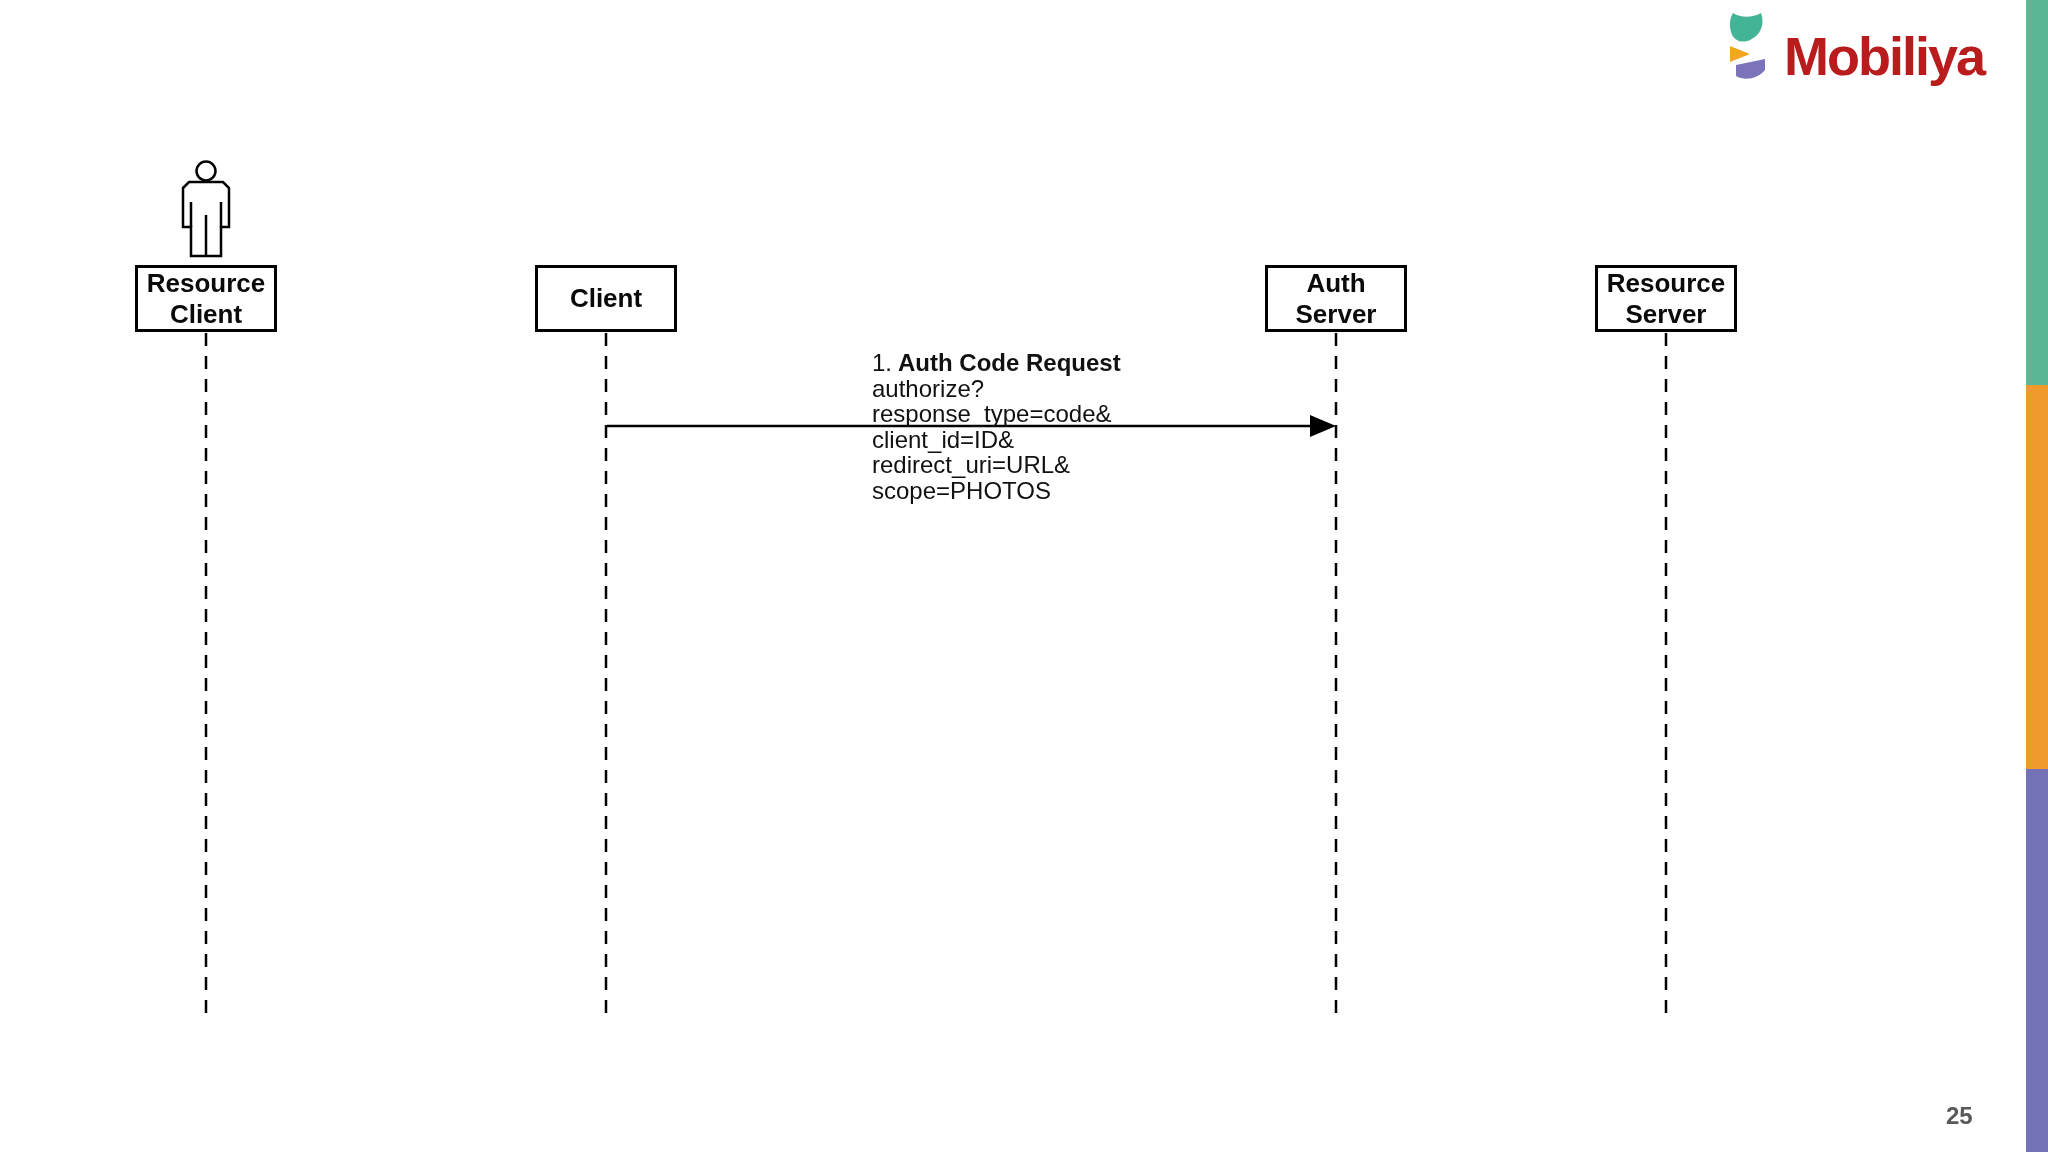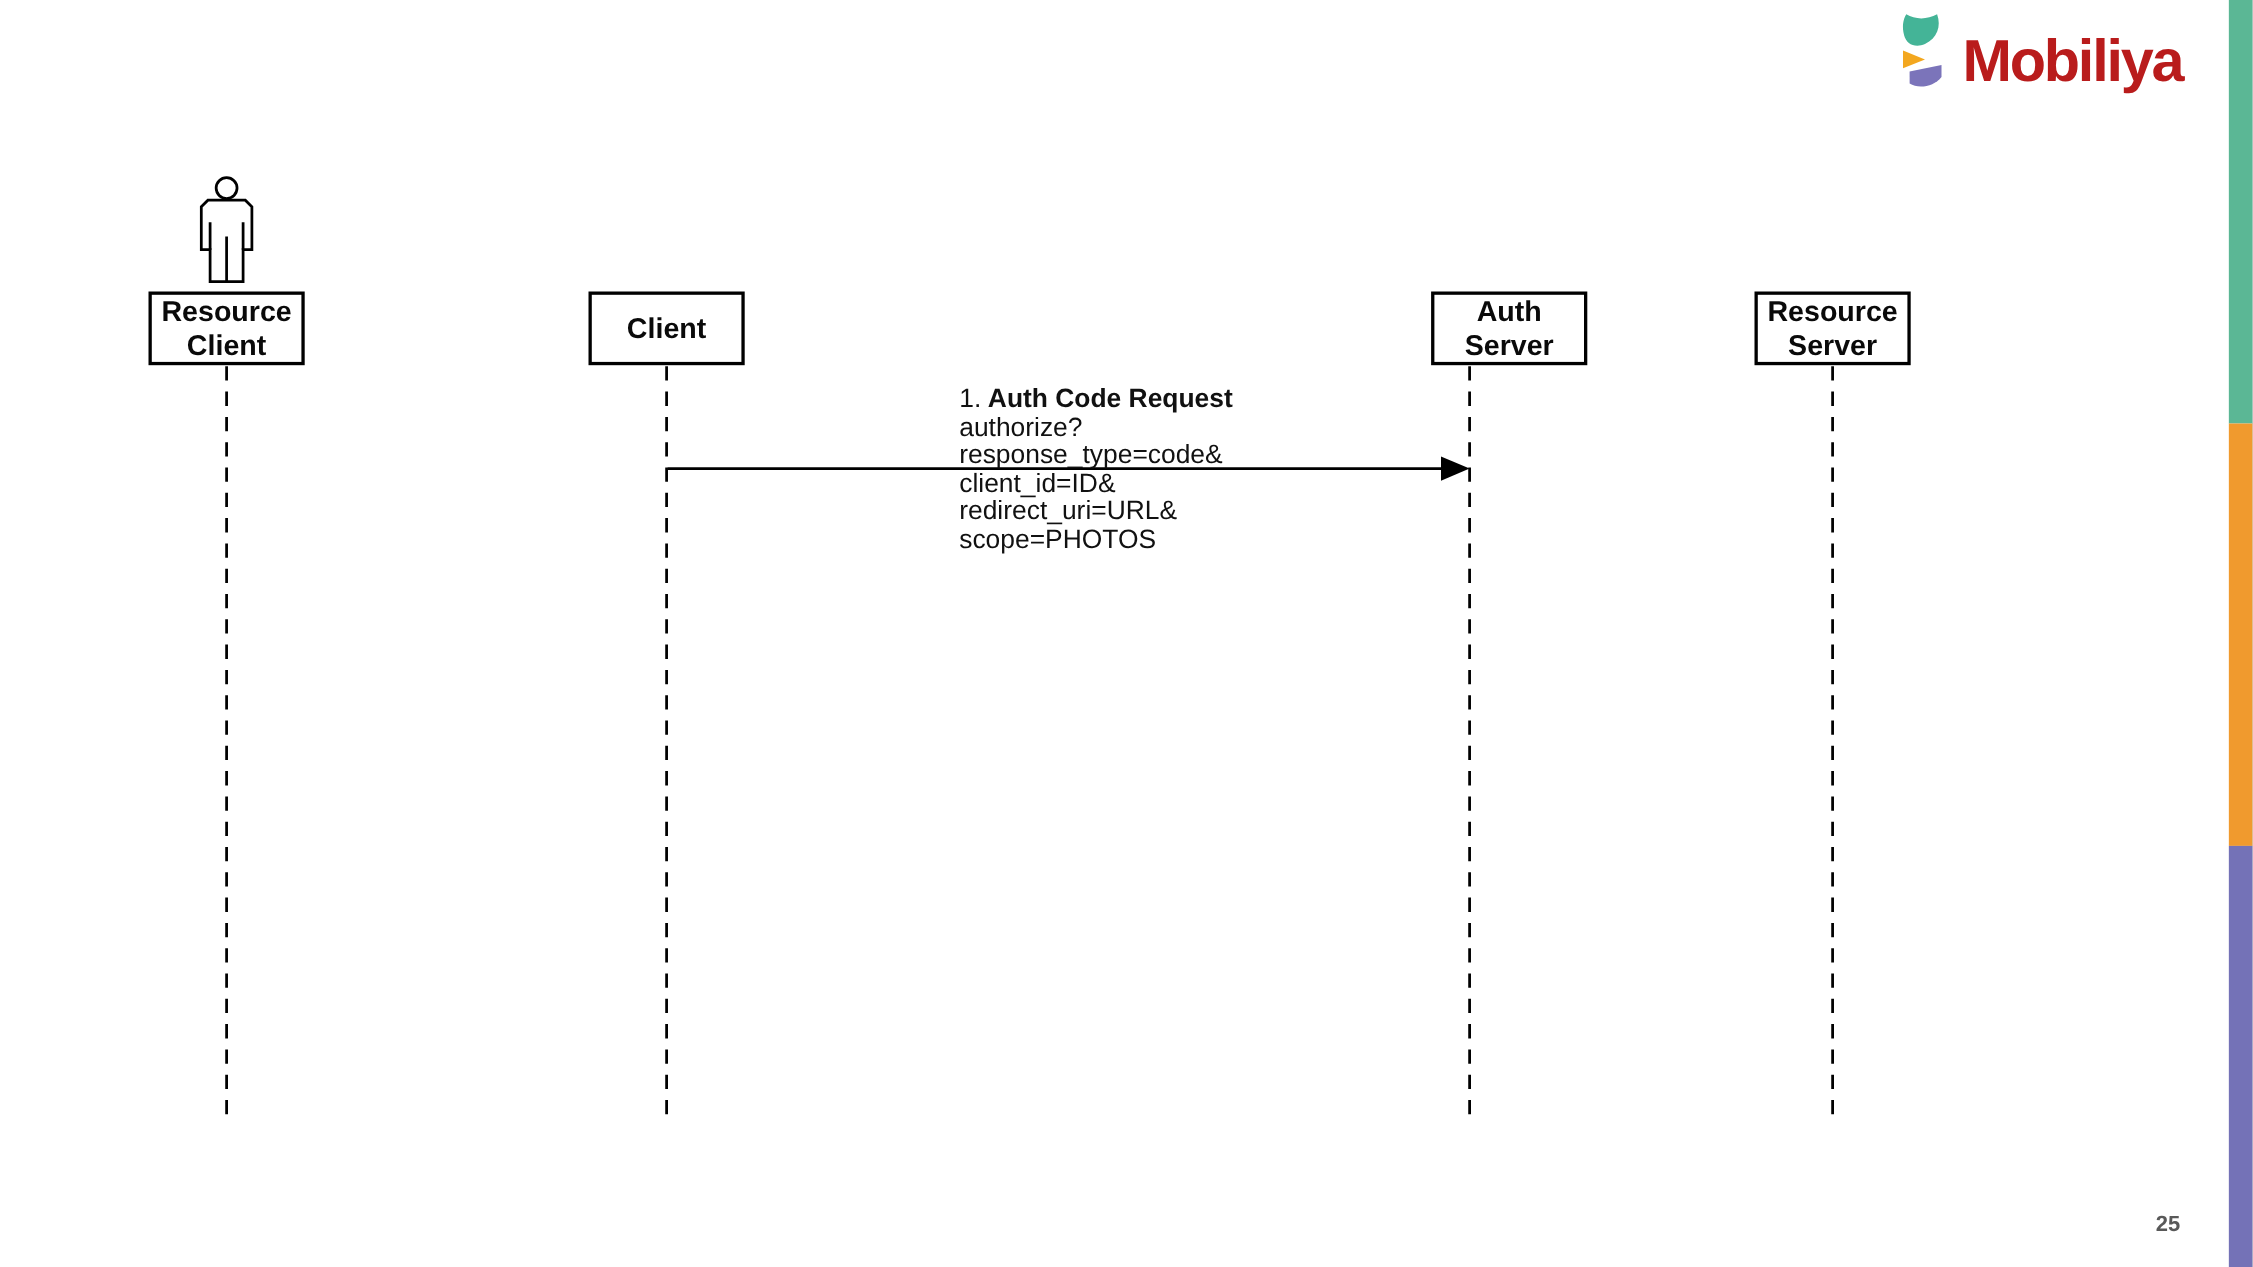--- a/index.html
+++ b/index.html
@@ -22,34 +22,34 @@
   .diagram-svg{position:absolute;left:0;top:0;}
   
   .actor-box{
     position:absolute;width:142px;height:67px;border:3px solid #000;
     box-sizing:border-box;background:#fff;display:flex;flex-direction:column;
     align-items:center;justify-content:center;
     font-weight:700;font-size:26px;line-height:31px;color:#0a0a0a;text-align:center;
   }
   .actor-ro{left:135px;top:265px;}
   .actor-client{left:535px;top:265px;}
-  .actor-auth{left:1265px;top:265px;margin-left:36px;}
+  .actor-auth{left:1265px;top:265px;}
   .actor-rs{left:1595px;top:265px;}
   .person-icon{position:absolute;left:180px;top:157px;}
   
   .message{
     position:absolute;left:872px;top:350px;width:280px;
     font-size:24px;line-height:25.5px;color:#111;
   }
   .msg-num{margin-right:6px;}
   .msg-bold{font-weight:700;}
   
   .page-number{
-    position:absolute;left:1946px;top:1102px;width:50px;text-align:center;
-    font-size:20px;font-weight:700;color:#595959;
+    position:absolute;left:1946px;top:1102px;width:50px;text-align:left;
+    font-size:24px;font-weight:700;color:#595959;
   }
   .edge-bars{position:absolute;left:2026px;top:0;}
 </style>
 </head>
 <body>
 
 <div class="slide">
 
 
   <div class="logo">

